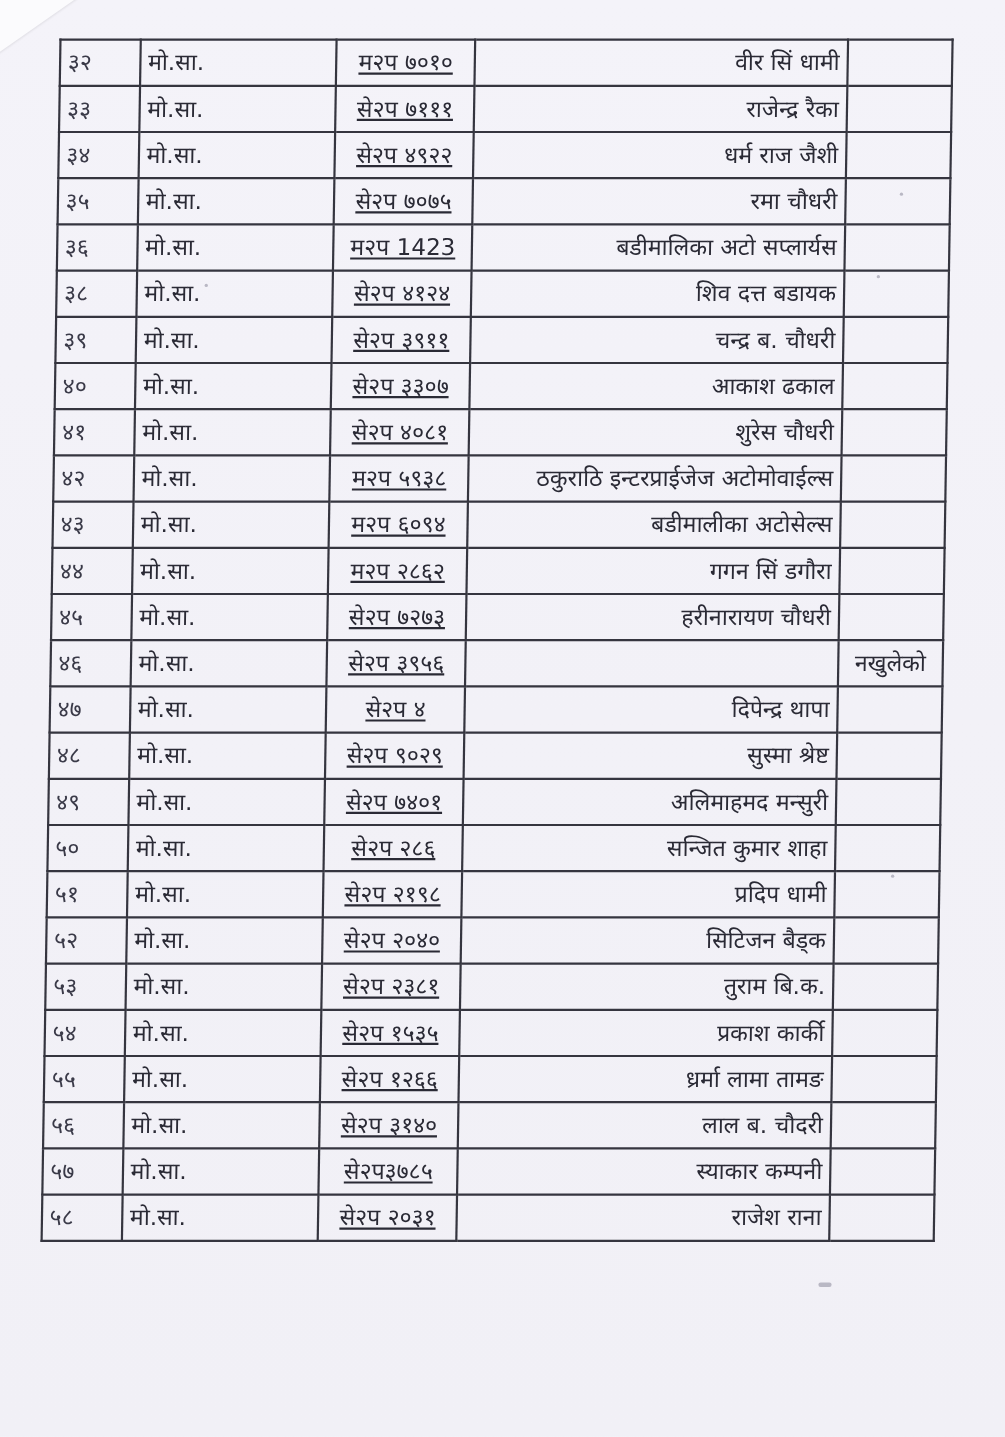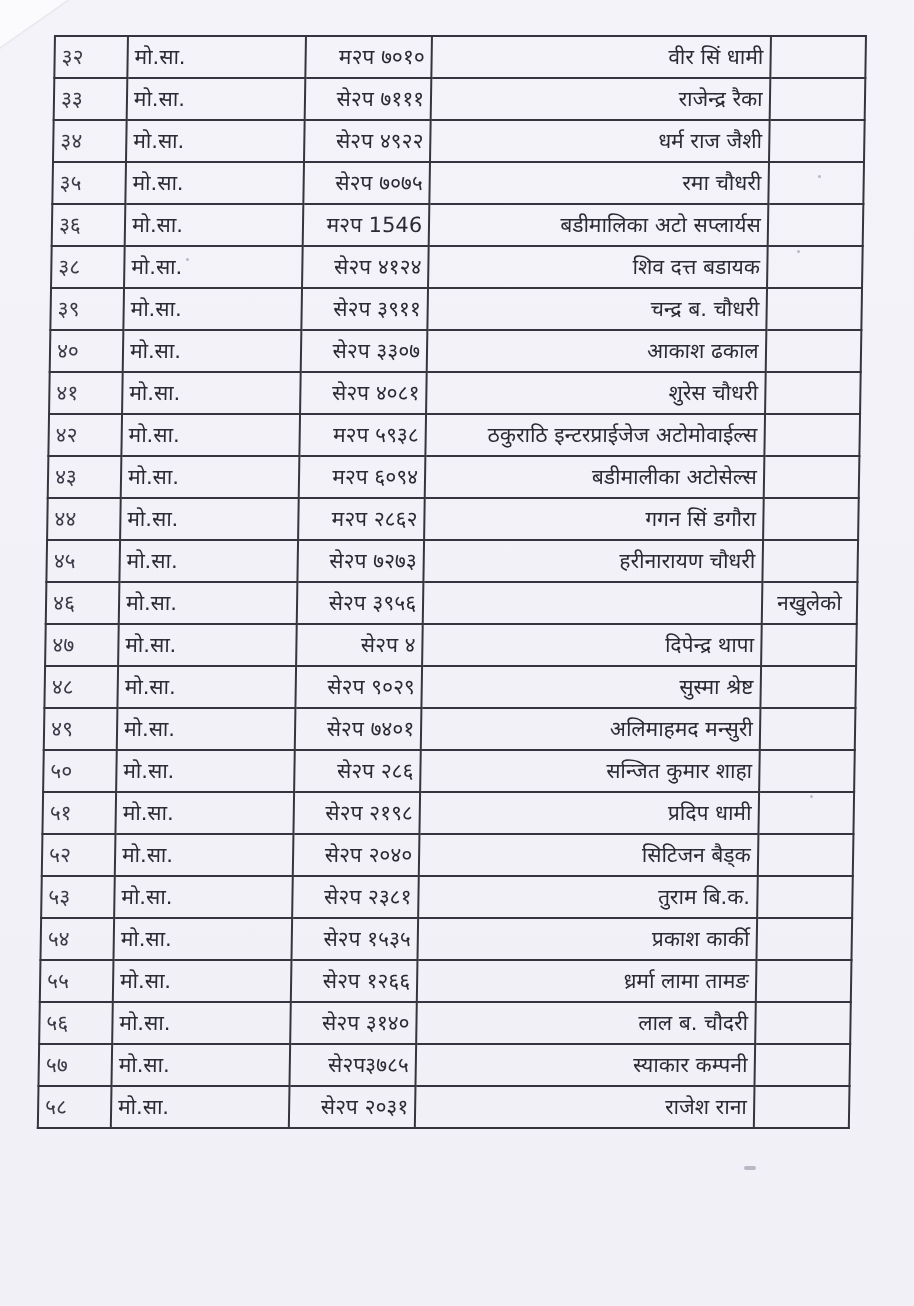--- a/index.html
+++ b/index.html
@@ -47,21 +47,21 @@
       height: 40px;
       padding: 0 6px;
       font-size: 21px;
       line-height: 40px;
       white-space: nowrap;
       overflow: hidden;
       vertical-align: middle;
     }
     td.col-sn { width: 58px; text-align: left; padding-right: 10px; color: #3a3a48; }
     td.col-type { width: 162px; text-align: left; }
-    td.col-reg { width: 110px; text-align: right; }
+    td.col-reg { width: 110px; text-align: center; text-decoration: underline; }
     td.col-name { width: 320px; text-align: right; }
     td.col-remark { width: 80px; text-align: center; font-size: 20px; padding: 0 4px; vertical-align: bottom; }
     .speck {
       position: absolute;
       width: 3px; height: 3px;
       background: #b9b8c4;
       border-radius: 50%;
     }
   </style>
 </head>
@@ -102,21 +102,21 @@
           <tr>
             <td class="col-sn">३५</td>
             <td class="col-type">मो.सा.</td>
             <td class="col-reg">से२प ७०७५</td>
             <td class="col-name">रमा चौधरी</td>
             <td class="col-remark"></td>
           </tr>
           <tr>
             <td class="col-sn">३६</td>
             <td class="col-type">मो.सा.</td>
-            <td class="col-reg">म२प 1546</td>
+            <td class="col-reg">म२प 1423</td>
             <td class="col-name">बडीमालिका अटो सप्लार्यस</td>
             <td class="col-remark"></td>
           </tr>
           <tr>
             <td class="col-sn">३८</td>
             <td class="col-type">मो.सा.</td>
             <td class="col-reg">से२प ४१२४</td>
             <td class="col-name">शिव दत्त बडायक</td>
             <td class="col-remark"></td>
           </tr>

